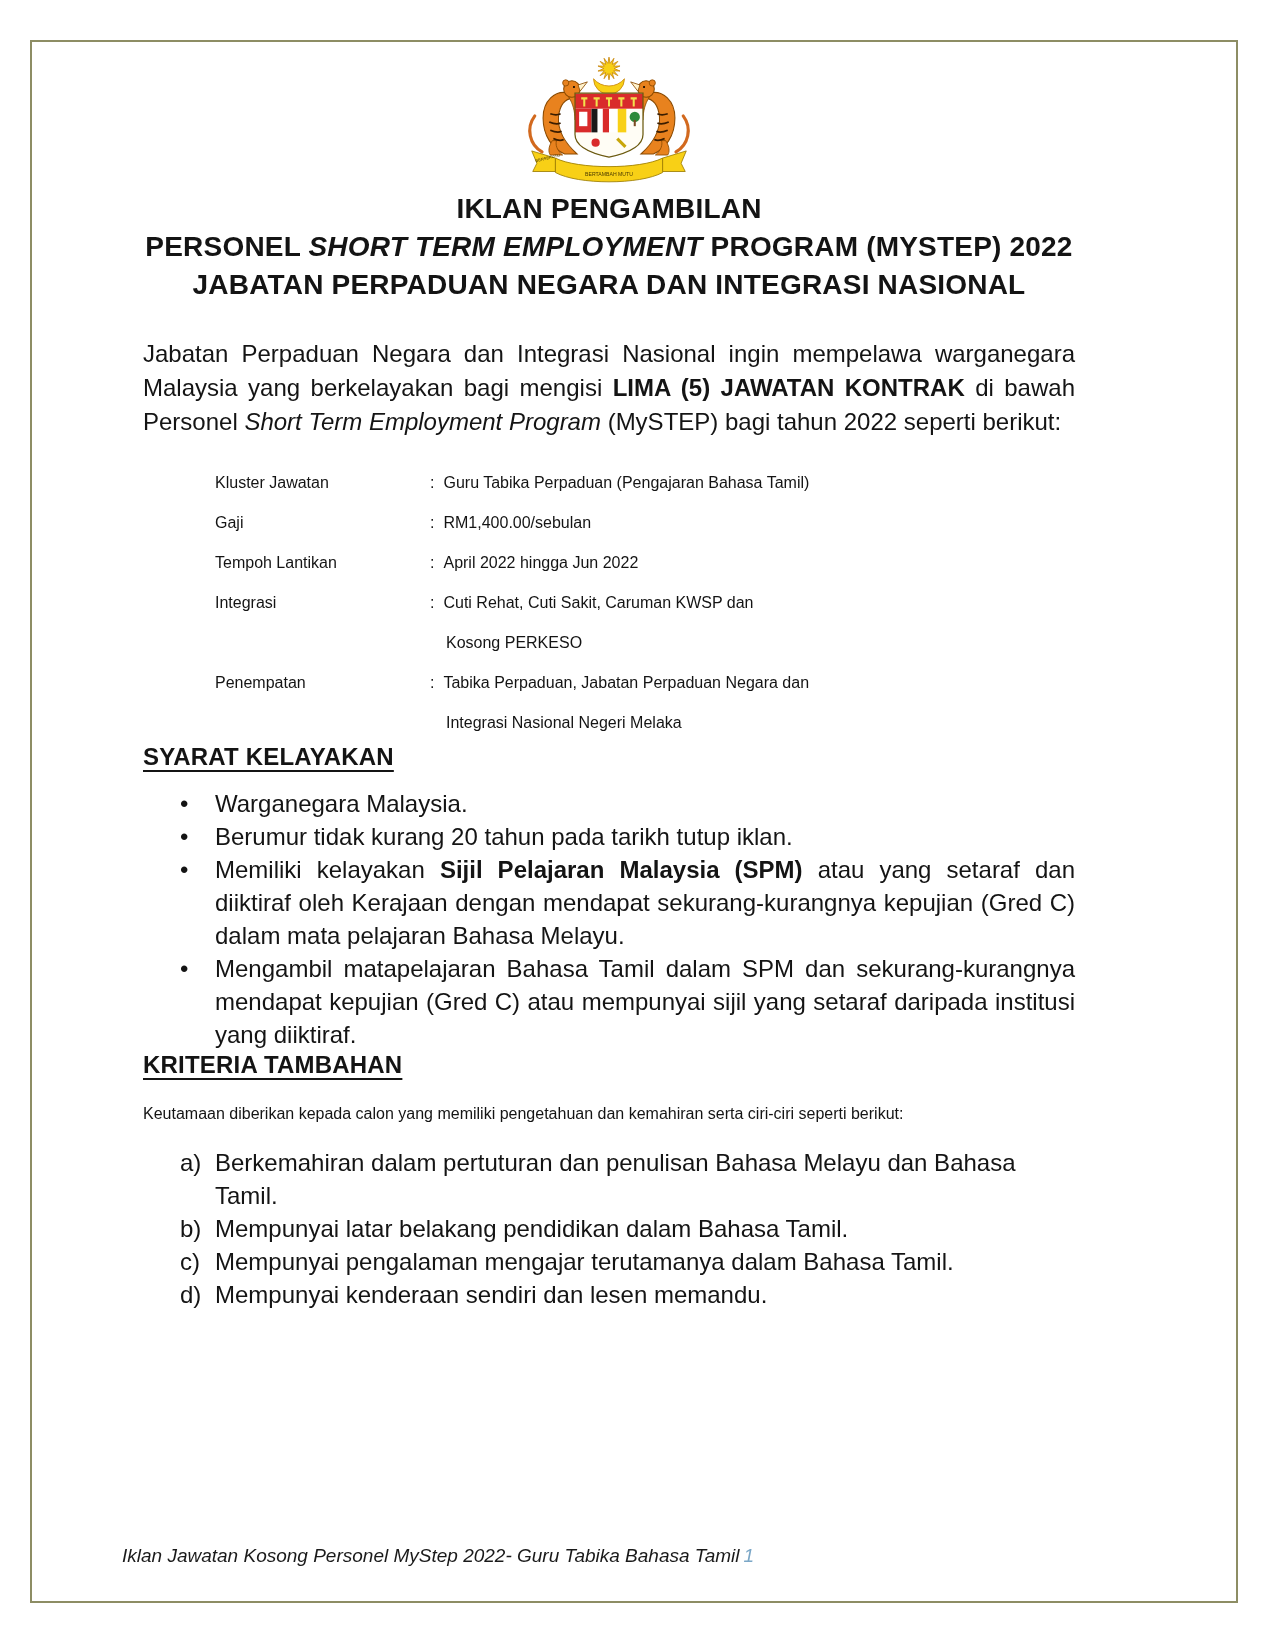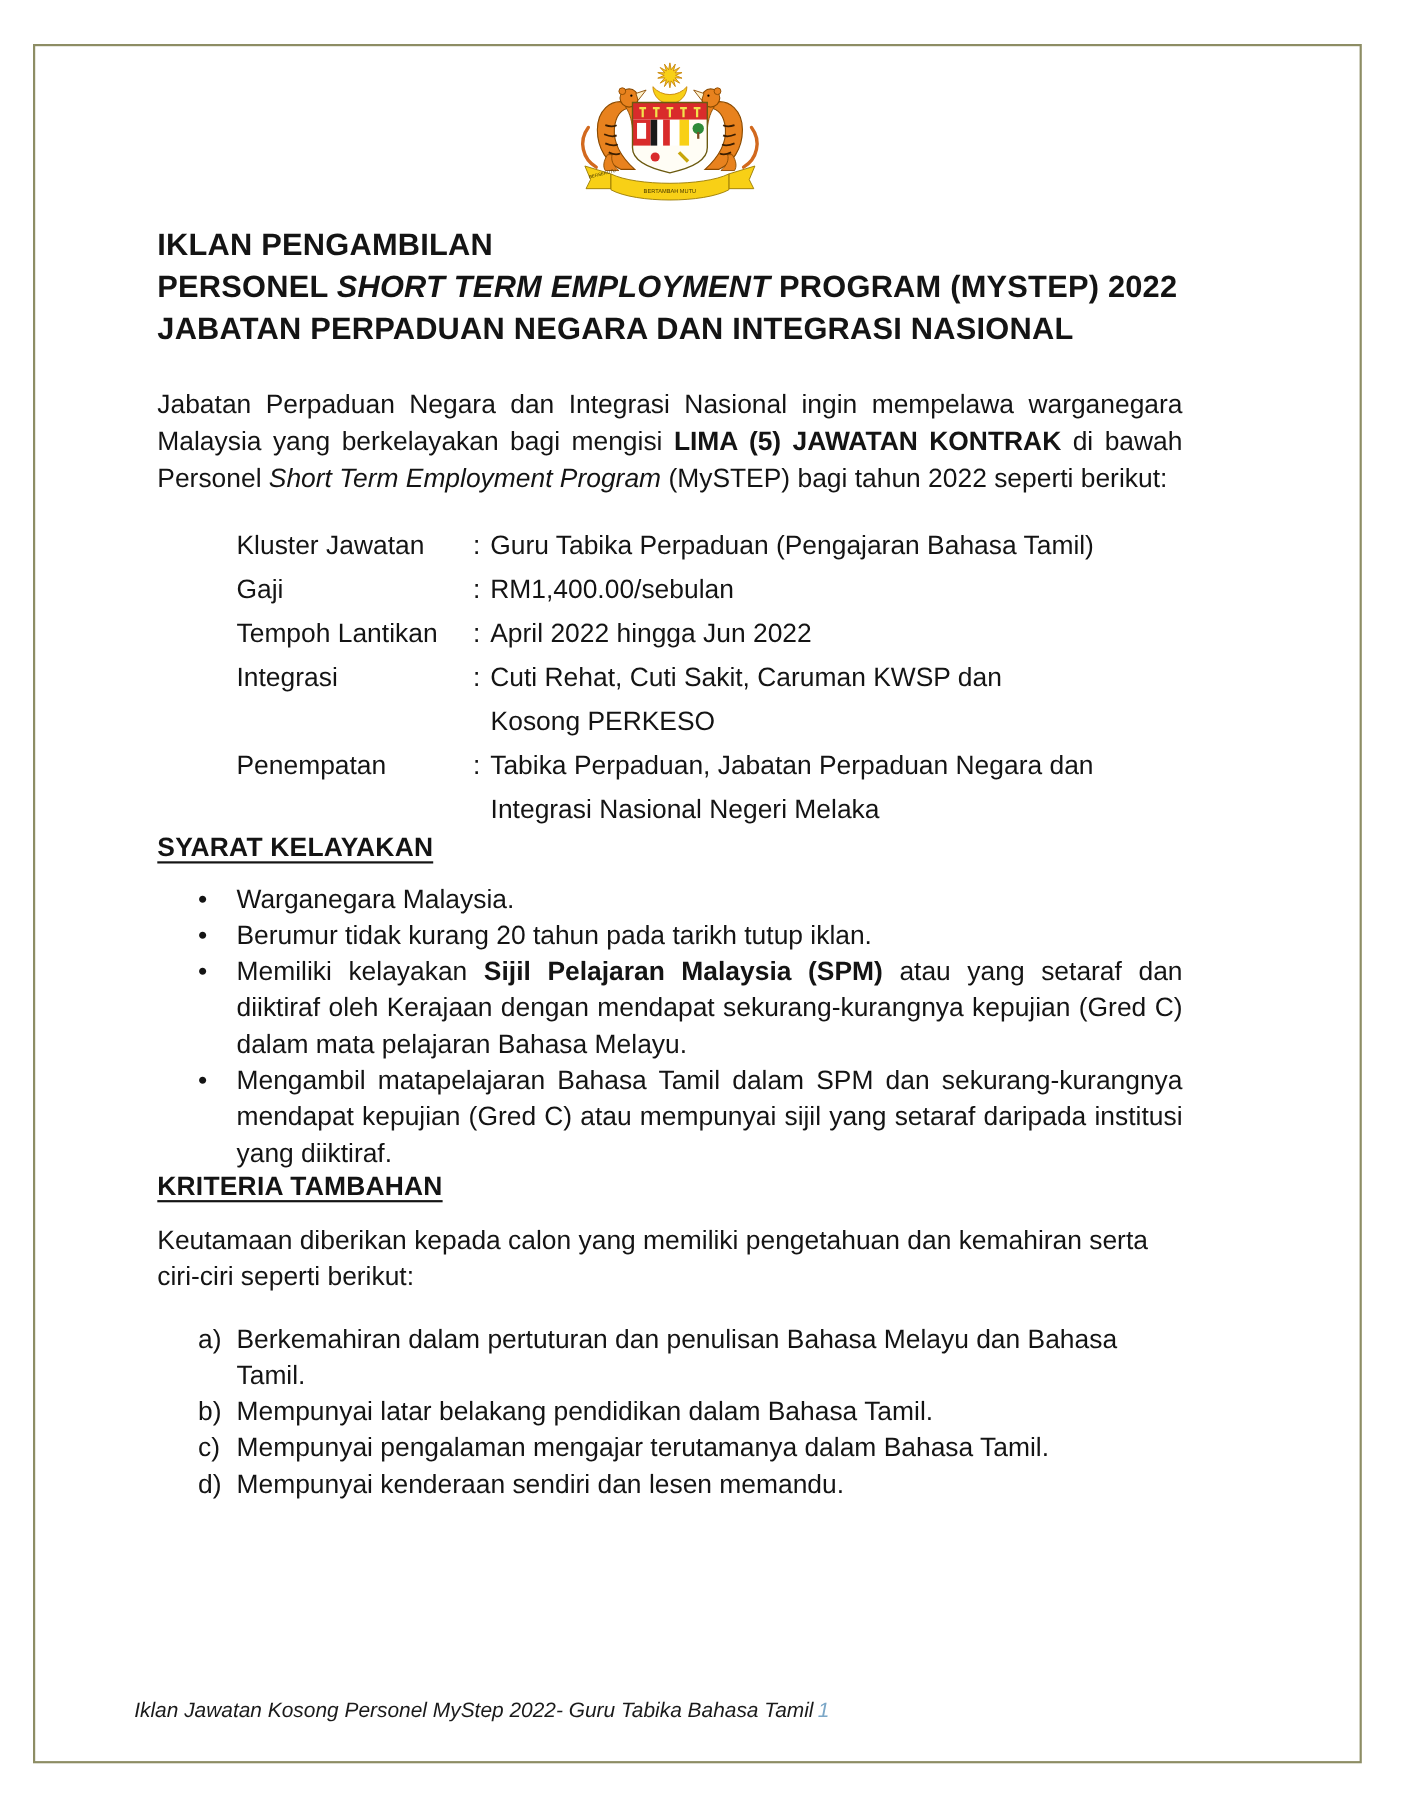--- a/index.html
+++ b/index.html
@@ -9,47 +9,47 @@
     overflow:hidden;
   }
   .frame {
     position:absolute; left:30px; top:40px; width:1208px; height:1563px;
     border:2px solid #8d8d64; box-sizing:border-box;
   }
   .content { position:absolute; left:143px; top:52px; width:932px; }
 
   .logo-wrap { text-align:center; height:138px; }
 
-  .title { text-align:left; font-weight:bold; font-size:28px; line-height:38px; margin-top:14px; letter-spacing:0.2px; }
+  .title { text-align:center; font-weight:bold; font-size:28px; line-height:38px; letter-spacing:0.2px; }
   .title .it { font-style:italic; }
 
   .intro { margin-top:33px; font-size:24px; line-height:34px; text-align:justify; }
   .intro b { font-weight:bold; }
   .intro i { }
 
-  .details { margin-top:22px; margin-left:72px; font-size:24px; }
+  .details { margin-top:22px; margin-left:72px; font-size:16px; }
   .detail-row { display:flex; }
   .detail-label { width:215px; flex:none; line-height:40px; }
   .detail-value { line-height:40px; }
   .colon { padding-right:9px; }
   .dv-cont { padding-left:16px; }
 
   .section-heading {
     font-size:24px; font-weight:bold;
     text-decoration:underline; text-decoration-thickness:2px; text-underline-offset:5px;
     letter-spacing:0.2px;
   }
 
   .bullets { margin-top:16px; }
   .bullet { display:flex; font-size:24px; line-height:33px; }
   .bullet-marker { width:72px; flex:none; padding-left:37px; box-sizing:border-box; }
   .bullet-text { flex:1; text-align:justify; }
   .bullet-text b { font-weight:bold; }
 
-  .kriteria-intro { margin-top:18px; font-size:24px; line-height:33px; }
+  .kriteria-intro { margin-top:18px; font-size:16px; line-height:33px; }
 
   .lettered { margin-top:12px; }
   .lettered-item { display:flex; font-size:24px; line-height:33px; }
   .letter { width:72px; flex:none; padding-left:37px; box-sizing:border-box; }
   .item-text { flex:1; }
 
   .footer { position:absolute; left:122px; top:1545px; font-size:19px; font-style:italic; color:#1a1a1a; }
   .page-num { color:#7ba7c7; padding-left:4px; }
 </style>
 </head>

